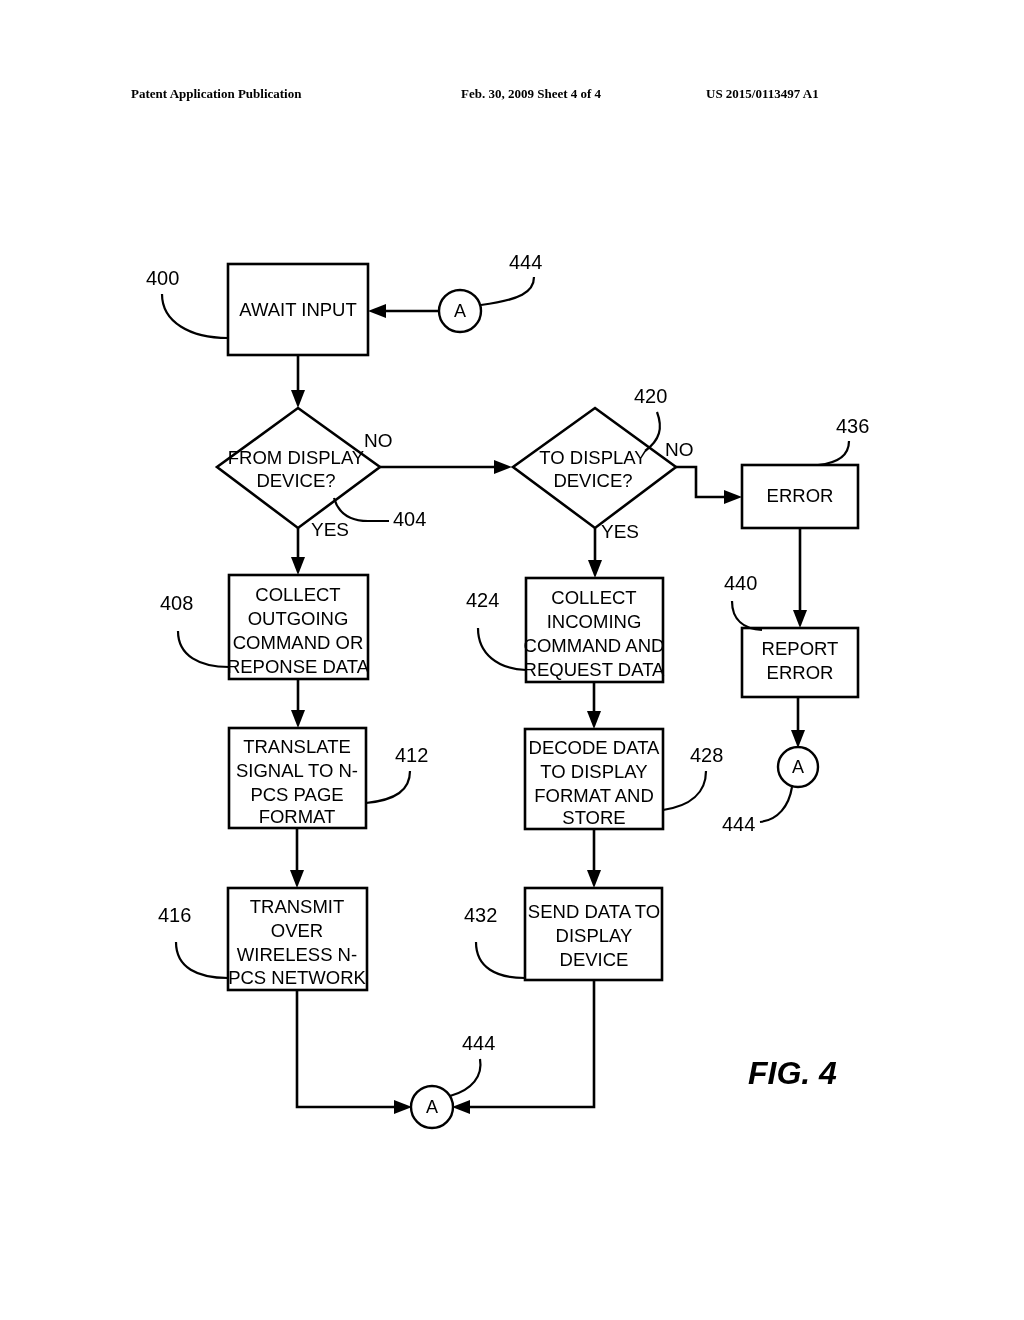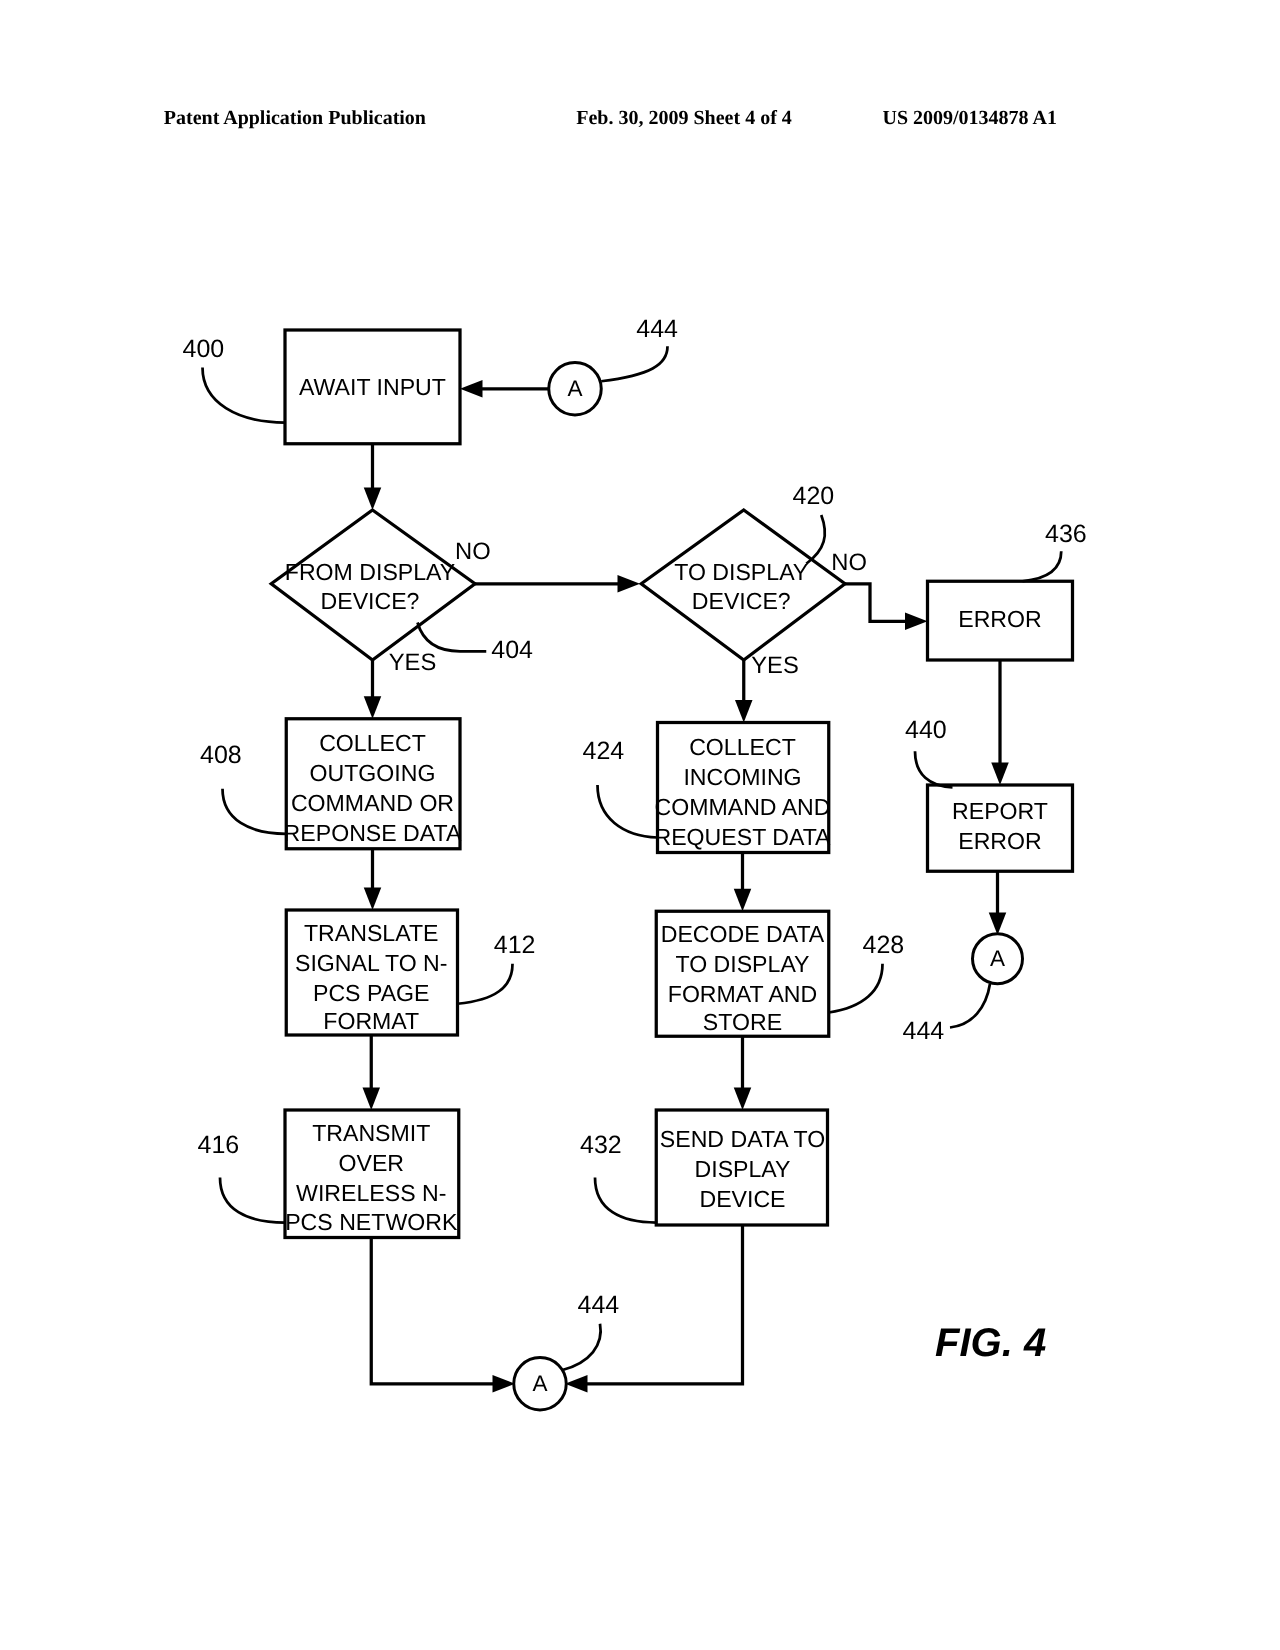--- a/index.html
+++ b/index.html
@@ -19,21 +19,21 @@
 
   
   #page-header {
     position: absolute;
     left: 0;
     top: 86px;
     width: 1024px;
     height: 30px;
     font-family: "Liberation Serif", serif;
     font-weight: bold;
-    font-size: 16px;
+    font-size: 13px;
     letter-spacing: 0px;
   }
   #page-header .hdr-left {
     position: absolute;
     left: 131px;
     top: 0;
     white-space: nowrap;
   }
   #page-header .hdr-mid {
     position: absolute;
@@ -123,21 +123,21 @@
     stroke-width: 2.2;
     fill: none;
   }
 </style>
 </head>
 <body>
 
 <div id="page-header">
   <span class="hdr-left">Patent Application Publication</span>
   <span class="hdr-mid">Feb. 30, 2009  Sheet 4 of 4</span>
-  <span class="hdr-right">US 2009/0134878 A1</span>
+  <span class="hdr-right">US 2015/0113497 A1</span>
 </div>
 
 <div id="figure-canvas">
 <svg id="figure-svg" viewBox="0 0 1024 1320" xmlns="http://www.w3.org/2000/svg">
 
   <g>
 
     <path class="flow-line" d="M 440 311 L 380 311"></path>
     <path d="M 368 311 L 386 304 L 386 318 Z" fill="#000"></path>
 

